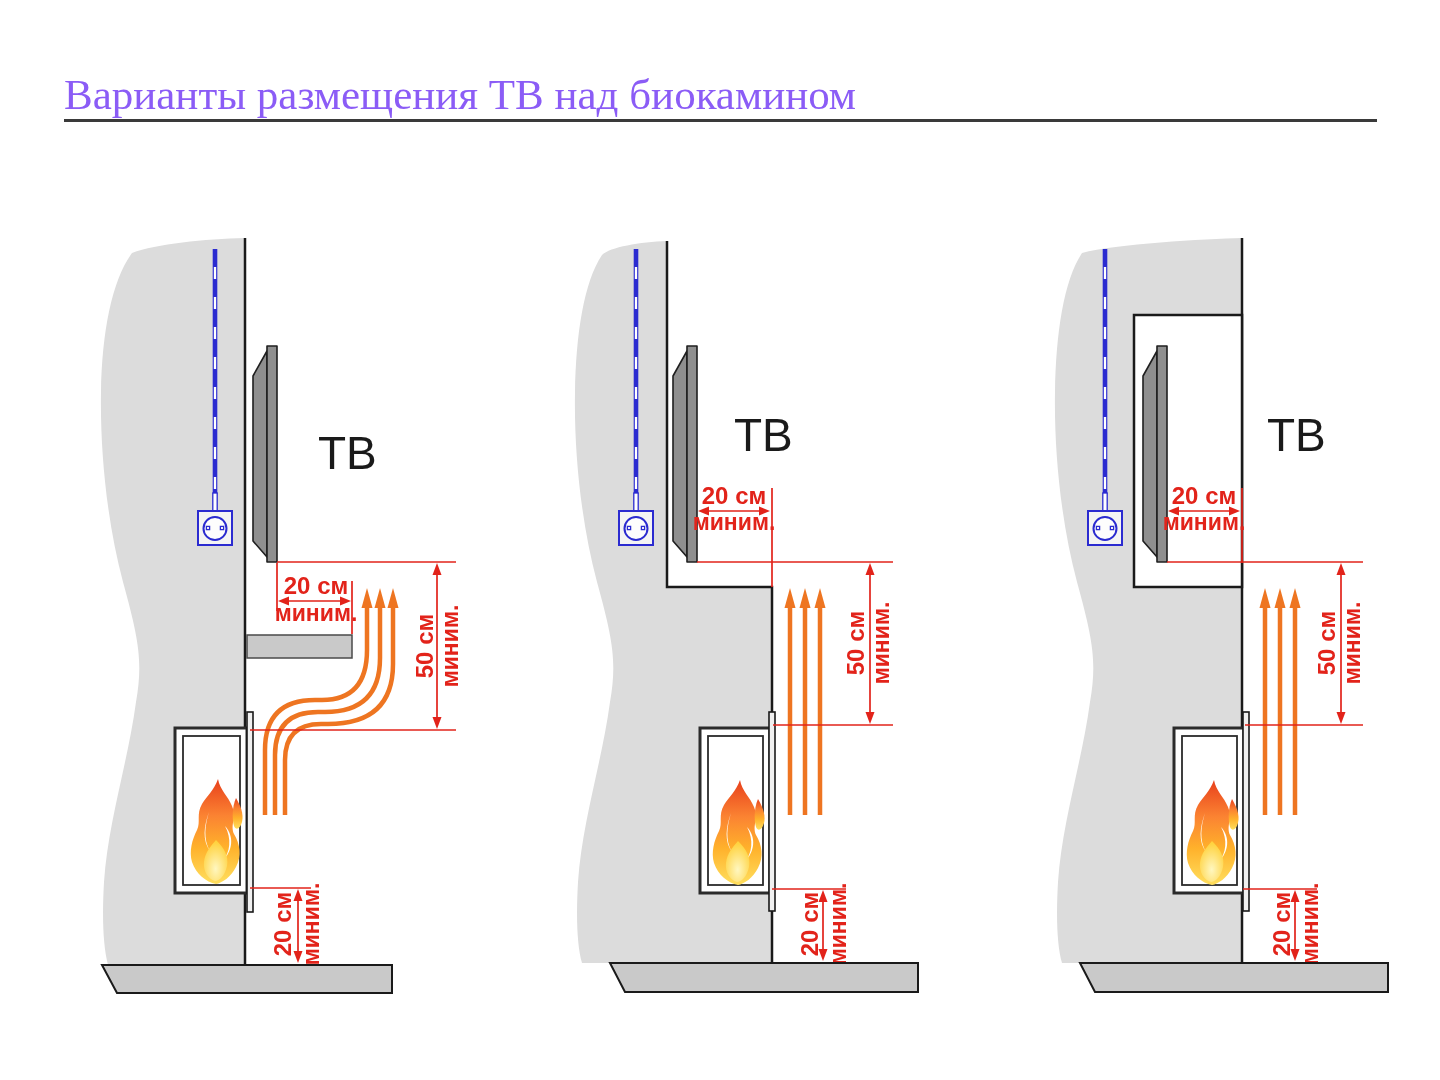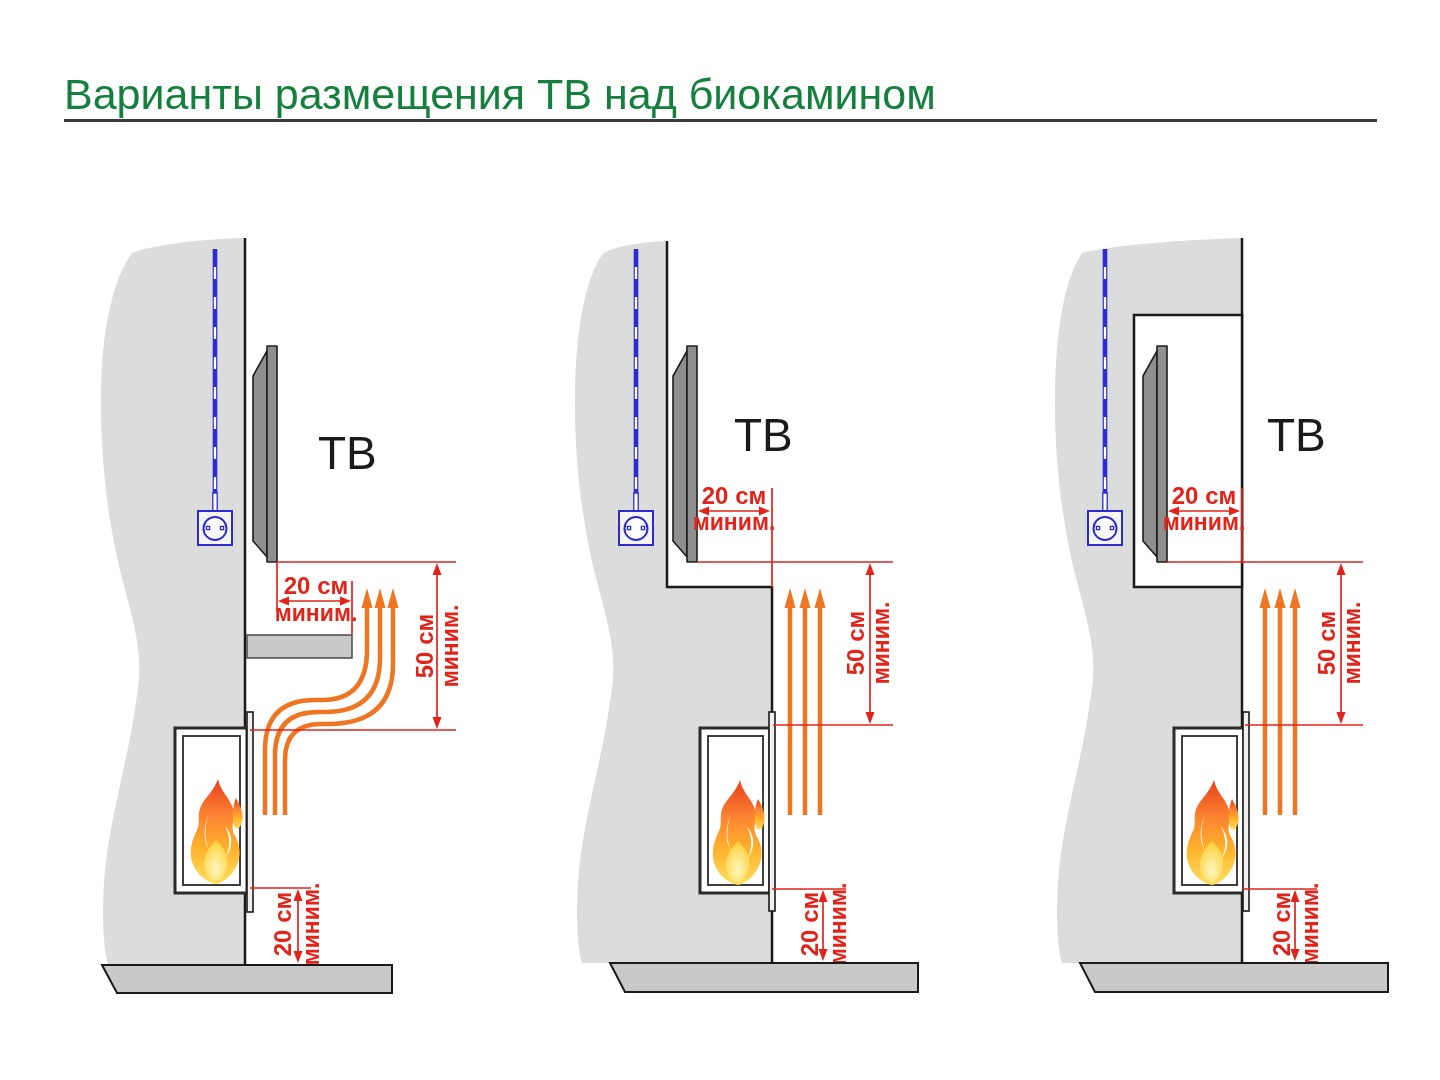--- a/index.html
+++ b/index.html
@@ -1,17 +1,17 @@
 <!DOCTYPE html>
 <html><head>
 <meta charset="utf-8">
 <style>
   html,body{margin:0;padding:0;background:#ffffff;}
   body{width:1440px;height:1080px;position:relative;font-family:"Liberation Sans",sans-serif;overflow:hidden;}
-  .page-title{position:absolute;left:64px;top:70px;font-size:43px;color:#15803d;white-space:nowrap;}
+  .page-title{position:absolute;left:64px;top:70px;font-size:43px;color:#8b5cf6;white-space:nowrap;font-family:Liberation Serif, serif;}
   .title-rule{position:absolute;left:64px;top:119px;width:1313px;height:3px;background:#3a3a3a;}
   svg{position:absolute;left:0;top:0;}
   text{font-family:"Liberation Sans",sans-serif;}
   .dim-val{font-size:24px;font-weight:bold;fill:#e2231a;}
   .dim-min{font-size:23px;font-weight:bold;fill:#e2231a;}
   .tv-label{font-size:46px;fill:#1a1a1a;}
   .redline{stroke:#e2231a;stroke-width:1.7;fill:none;}
   .redfill{fill:#e2231a;stroke:none;}
   .blackline{stroke:#1a1a1a;stroke-width:2.5;fill:none;}
   .wall{fill:#dcdcdc;stroke:none;}

